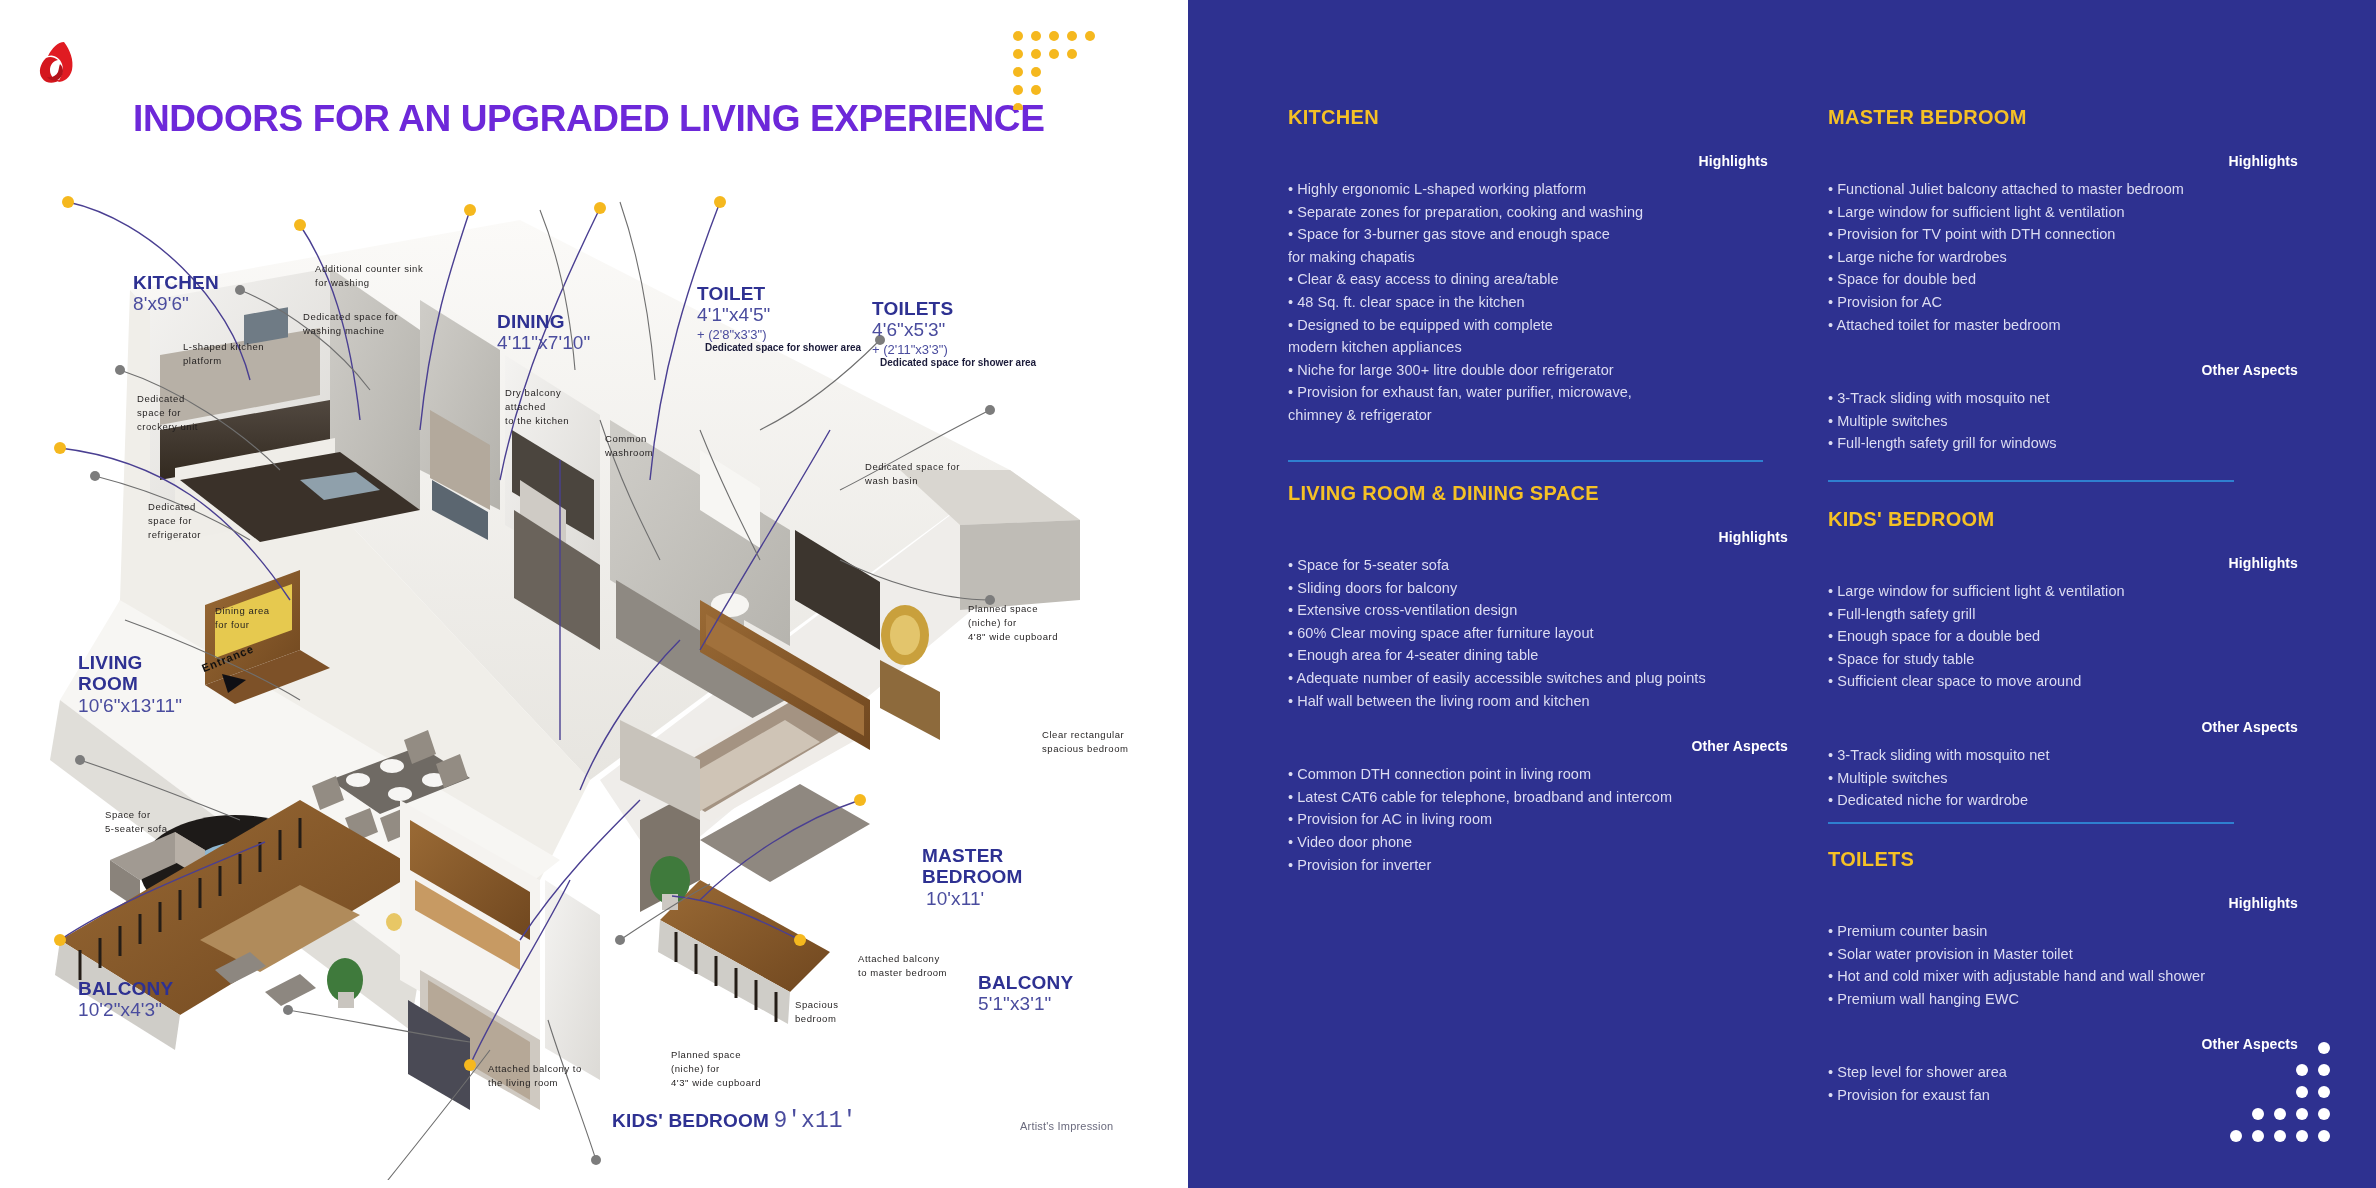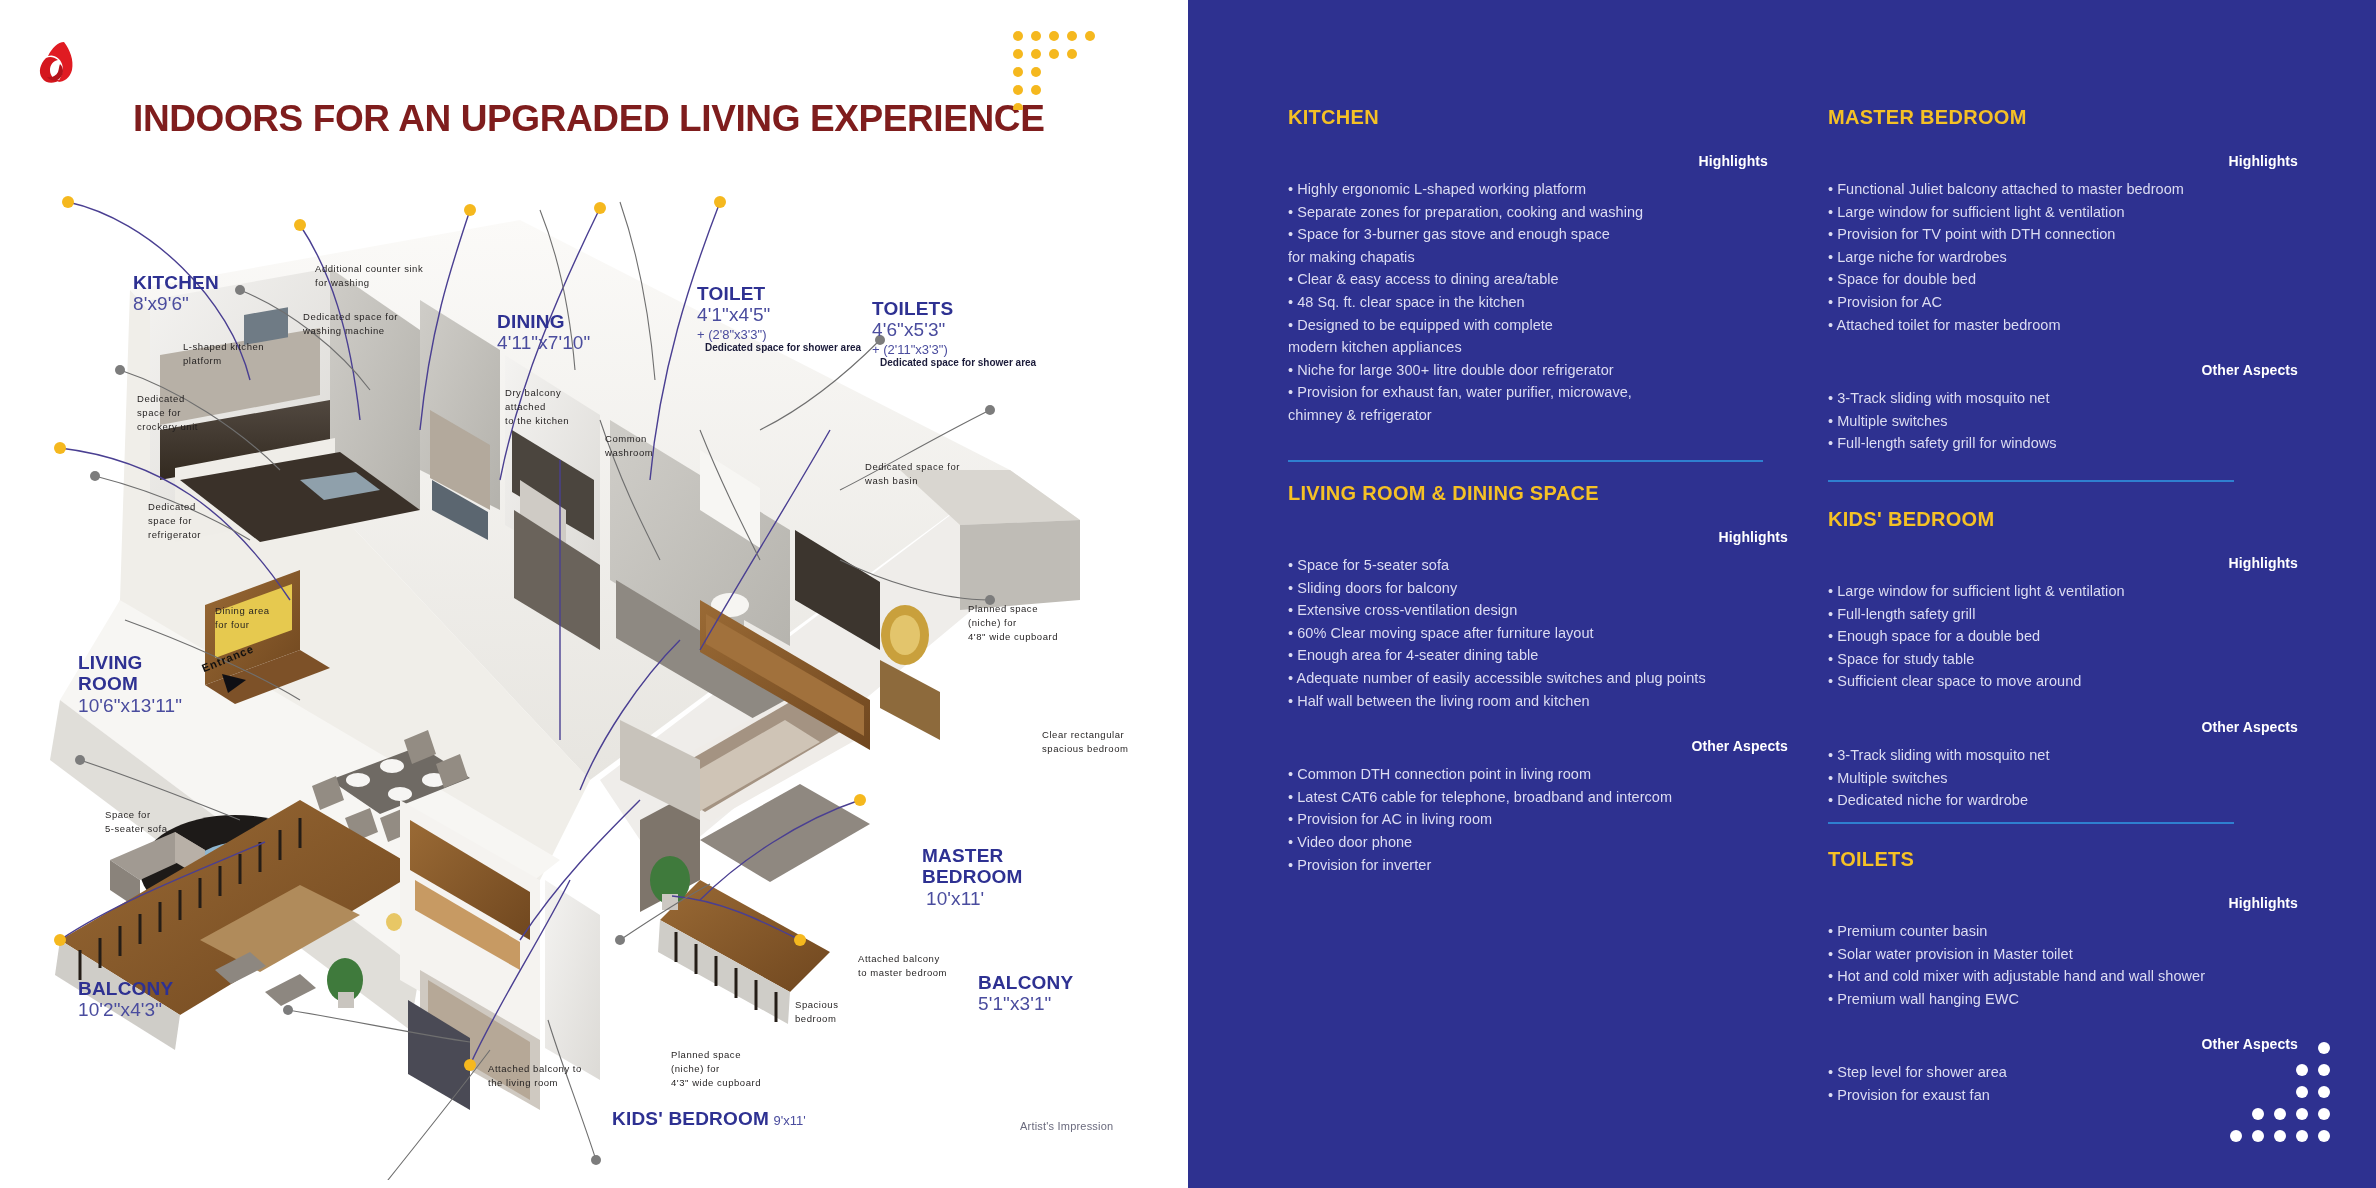--- a/index.html
+++ b/index.html
@@ -14,21 +14,21 @@
   
   .left-panel {
     position:relative;
     width:1188px; height:1188px;
     background:#ffffff;
     overflow:hidden;
   }
   .logo { position:absolute; left:34px; top:38px; width:52px; height:52px; }
   .title {
     position:absolute; left:133px; top:98px;
-    color:#7f1d1d;
+    color:#6d28d9;
     font-weight:bold;
     font-size:37px;
     line-height:1.14;
     letter-spacing:-0.4px;
   }
   .dots-top { position:absolute; left:1012px; top:30px; }
   .dot-y { fill:#f5b81e; }
 
   
   .fp-wrap { position:absolute; left:0; top:180px; width:1188px; height:1000px; }
@@ -386,21 +386,21 @@
       <div class="room-dim">5'1"x3'1"</div>
     </div>
 
     <div class="lbl" style="left:78px; top:978px;">
       <div class="room-name">BALCONY</div>
       <div class="room-dim">10'2"x4'3"</div>
     </div>
 
     <div class="lbl" style="left:612px; top:1108px;">
       <span class="room-name">KIDS' BEDROOM</span>
-      <span class="inline-dim" style="font-size:13px;">9'x11'</span>
+      <span class="inline-dim" style="font-size:23px;font-family:Liberation Mono, monospace;">9'x11'</span>
     </div>
 
     <div class="lbl note" style="left:315px; top:262px;">Additional counter sink
 for washing</div>
     <div class="lbl note" style="left:303px; top:310px;">Dedicated space for
 washing machine</div>
     <div class="lbl note" style="left:183px; top:340px;">L-shaped kitchen
 platform</div>
     <div class="lbl note" style="left:137px; top:392px;">Dedicated
 space for

